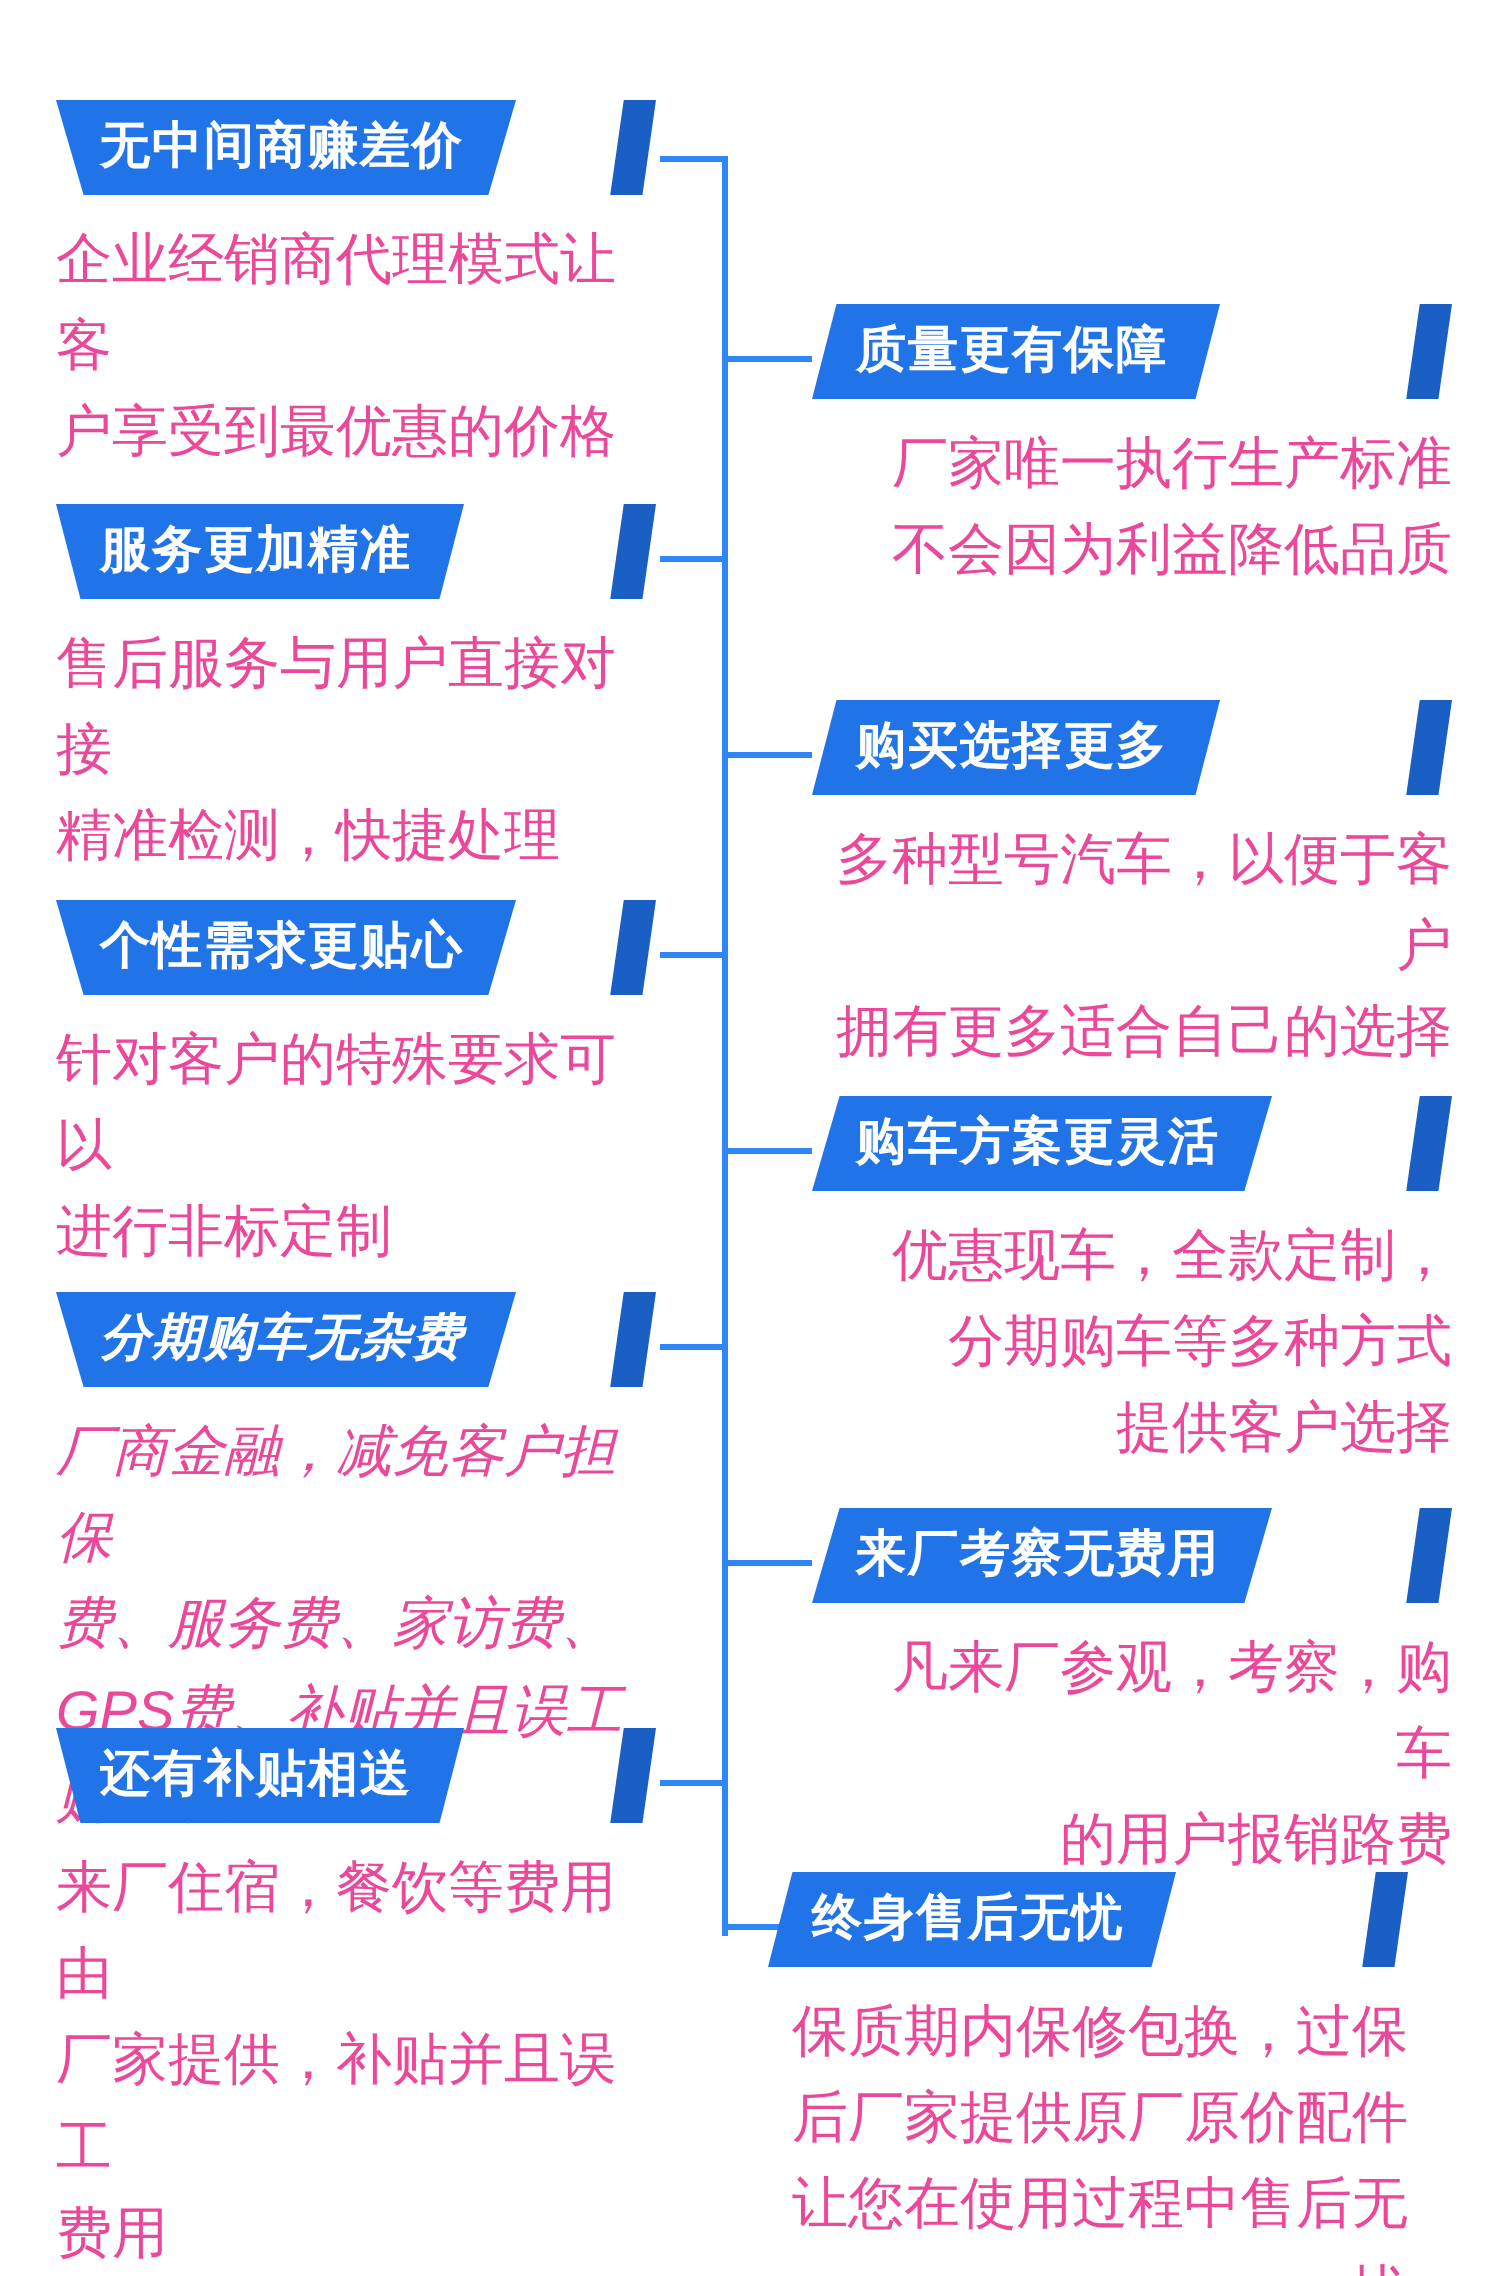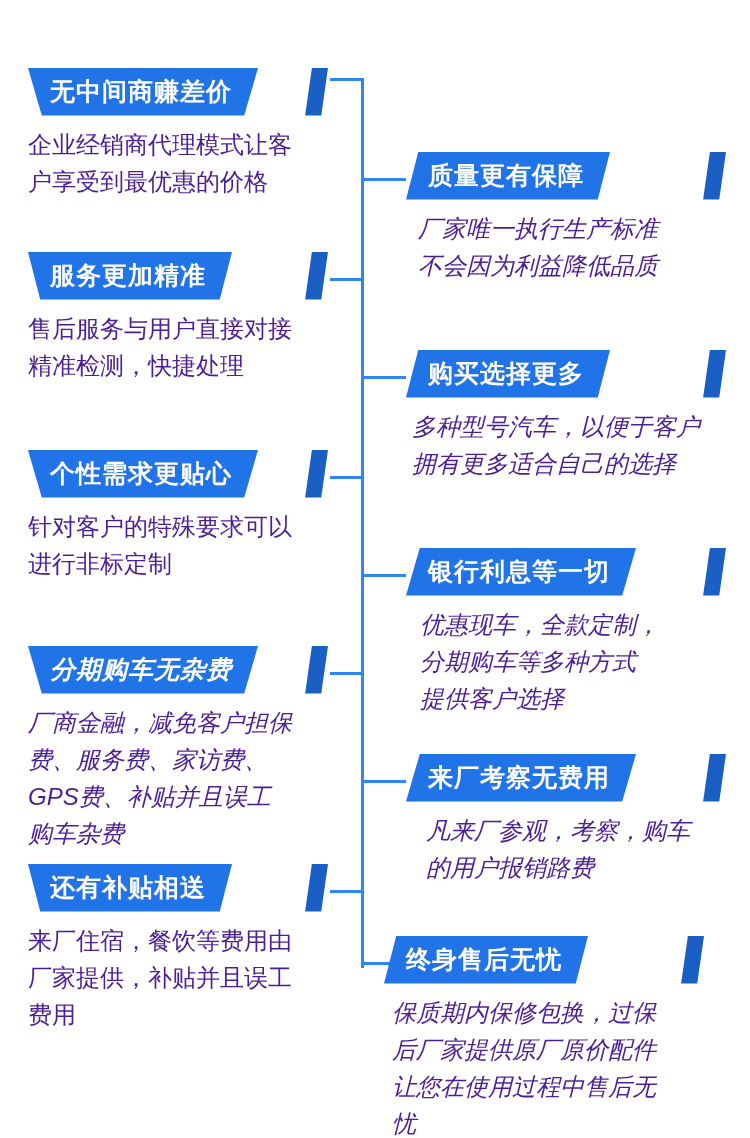--- a/index.html
+++ b/index.html
@@ -71,33 +71,32 @@
     top: 0;
     right: 0;
     width: 26px;
     height: 100%;
     background: #1a5fc4;
     clip-path: polygon(38% 0%, 100% 0%, 74% 100%, 12% 100%);
     pointer-events: none;
   }
 
   .desc {
-    color: #4c1d95;
-    font-size: 24px;
+    color: #ec4899;
+    font-size: 28px;
     line-height: 1.55;
     margin-top: 10px;
     white-space: pre-line;
   }
 
   .left-col .desc {
     text-align: left;
   }
   .right-col .desc {
-    text-align: left;
-    font-style: italic;
+    text-align: right;
   }
 </style>
 </head>
 <body>
 
 <div class="canvas">
 
   <div class="spine"></div>
 
   <div class="connector" style="left:330px; top:78px; width:34px;"></div>
@@ -105,21 +104,21 @@
   <div class="connector" style="left:330px; top:476px; width:34px;"></div>
   <div class="connector" style="left:330px; top:672px; width:34px;"></div>
   <div class="connector" style="left:330px; top:890px; width:34px;"></div>
 
   <div class="connector" style="left:364px; top:178px; width:42px;"></div>
   <div class="connector" style="left:364px; top:376px; width:42px;"></div>
   <div class="connector" style="left:364px; top:574px; width:42px;"></div>
   <div class="connector" style="left:364px; top:780px; width:42px;"></div>
   <div class="connector" style="left:364px; top:962px; width:42px;"></div>
 
-  <div class="item left-col" style="left:28px; top:68px; width:300px;">
+  <div class="item left-col" style="left:28px; top:50px; width:300px;">
     <div class="banner-wrap">
       <div class="banner left">无中间商赚差价</div>
     </div>
     <div class="desc">企业经销商代理模式让客
 户享受到最优惠的价格</div>
   </div>
 
   <div class="item left-col" style="left:28px; top:252px; width:300px;">
     <div class="banner-wrap">
       <div class="banner left">服务更加精准</div>
@@ -166,21 +165,21 @@
   <div class="item right-col" style="left:406px; top:350px; width:320px;">
     <div class="banner-wrap">
       <div class="banner right">购买选择更多</div>
     </div>
     <div class="desc" style="margin-left:6px;">多种型号汽车，以便于客户
 拥有更多适合自己的选择</div>
   </div>
 
   <div class="item right-col" style="left:406px; top:548px; width:320px;">
     <div class="banner-wrap">
-      <div class="banner right">银行利息等一切</div>
+      <div class="banner right">购车方案更灵活</div>
     </div>
     <div class="desc" style="margin-left:14px;">优惠现车，全款定制，
 分期购车等多种方式
 提供客户选择</div>
   </div>
 
   <div class="item right-col" style="left:406px; top:754px; width:320px;">
     <div class="banner-wrap">
       <div class="banner right">来厂考察无费用</div>
     </div>

